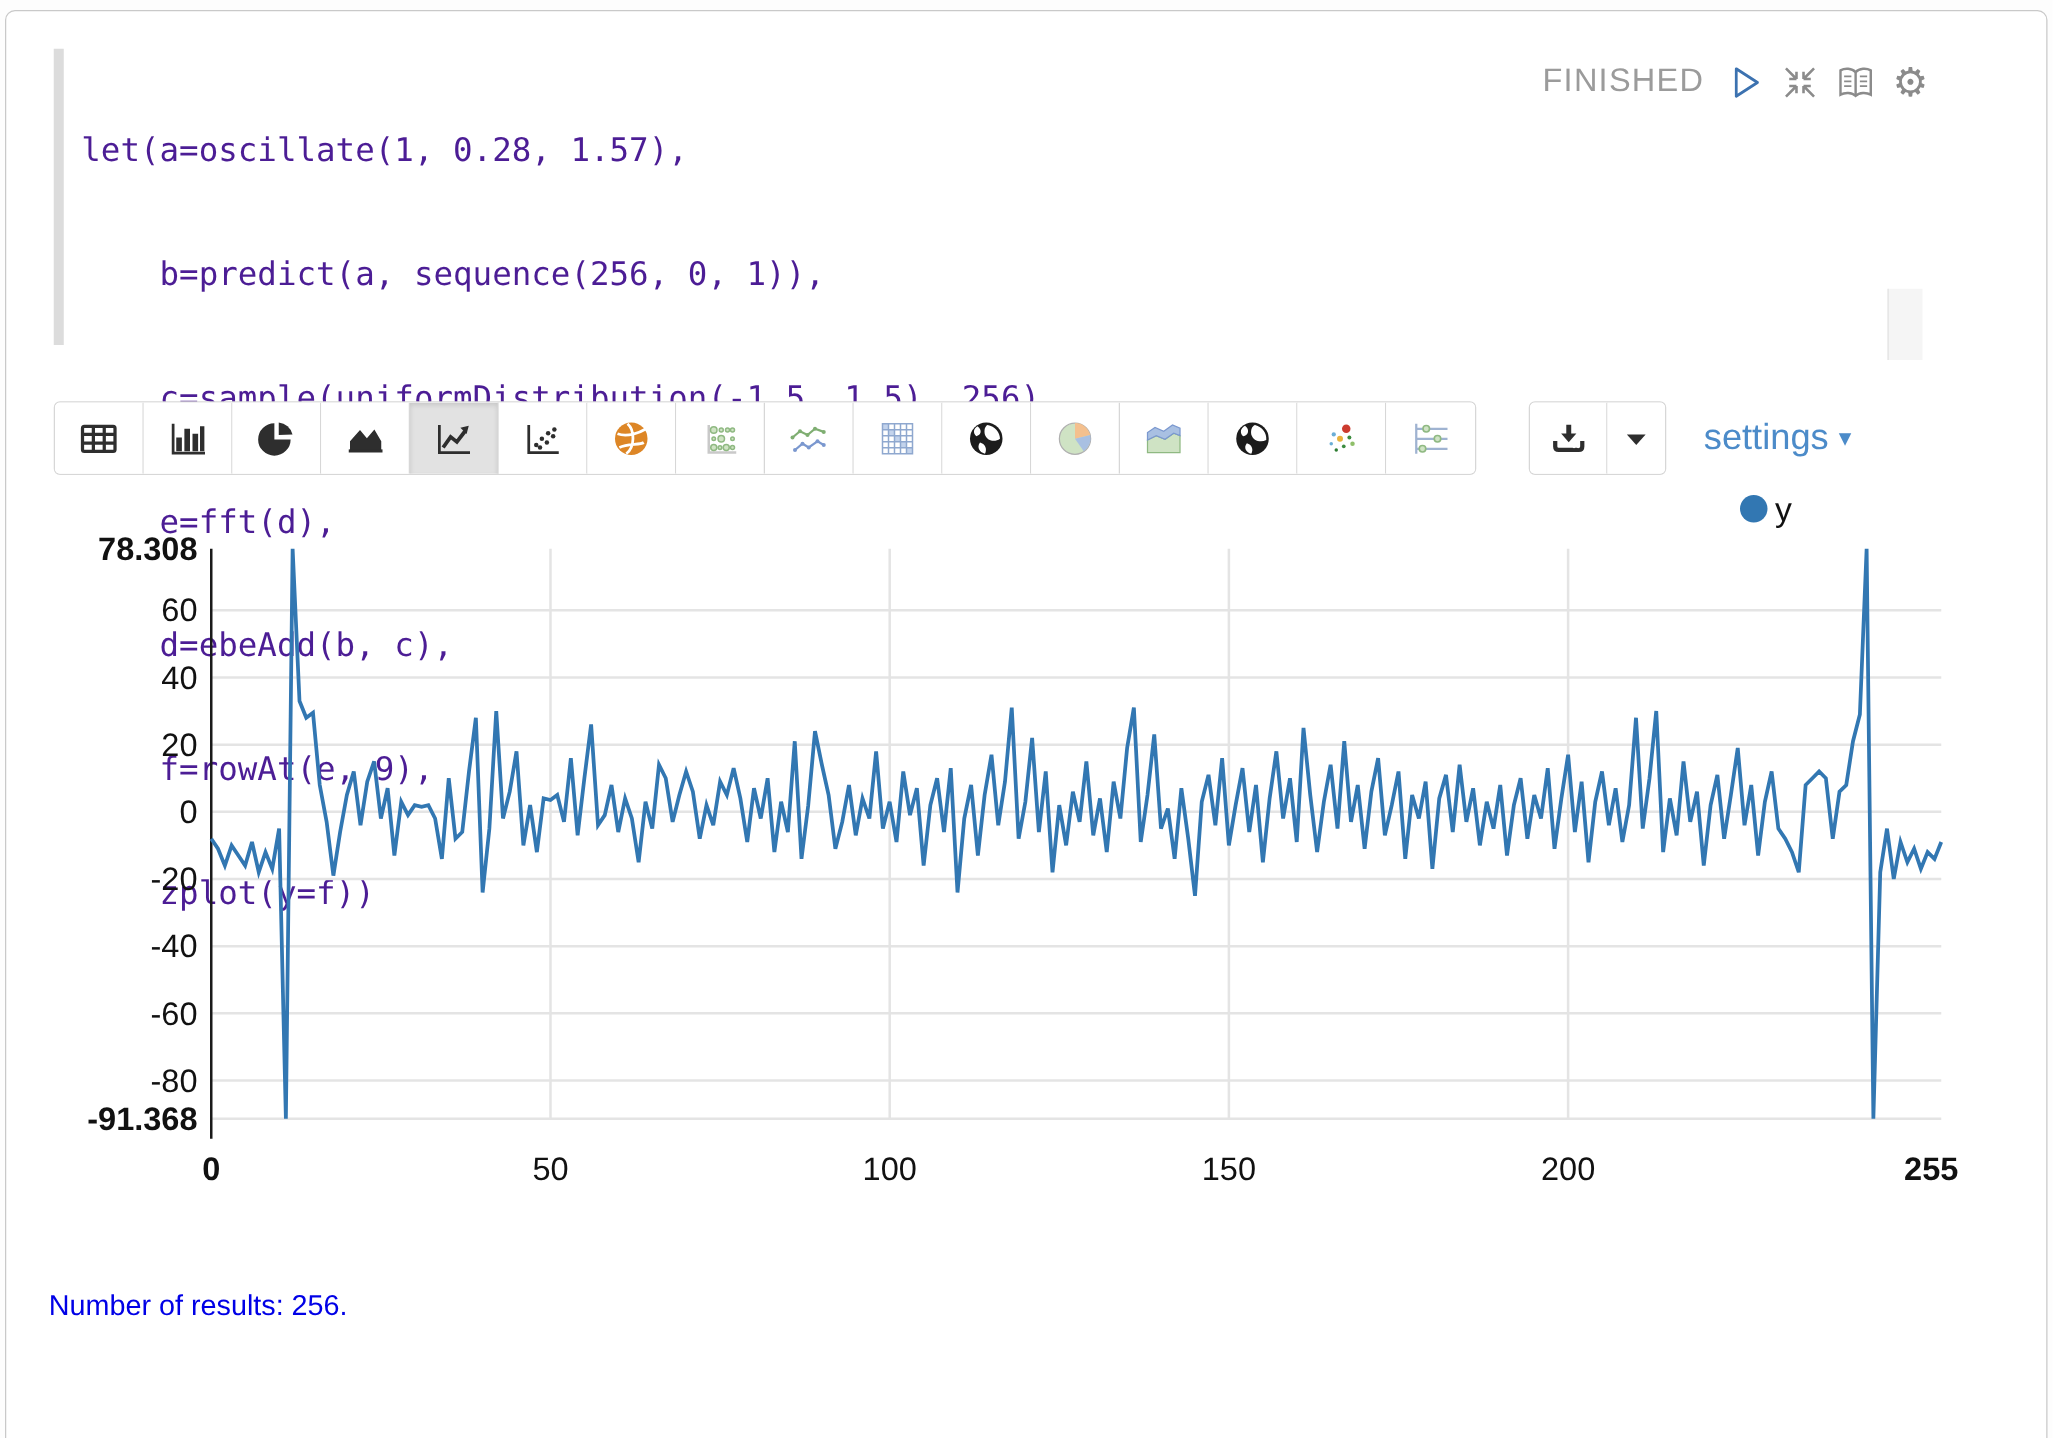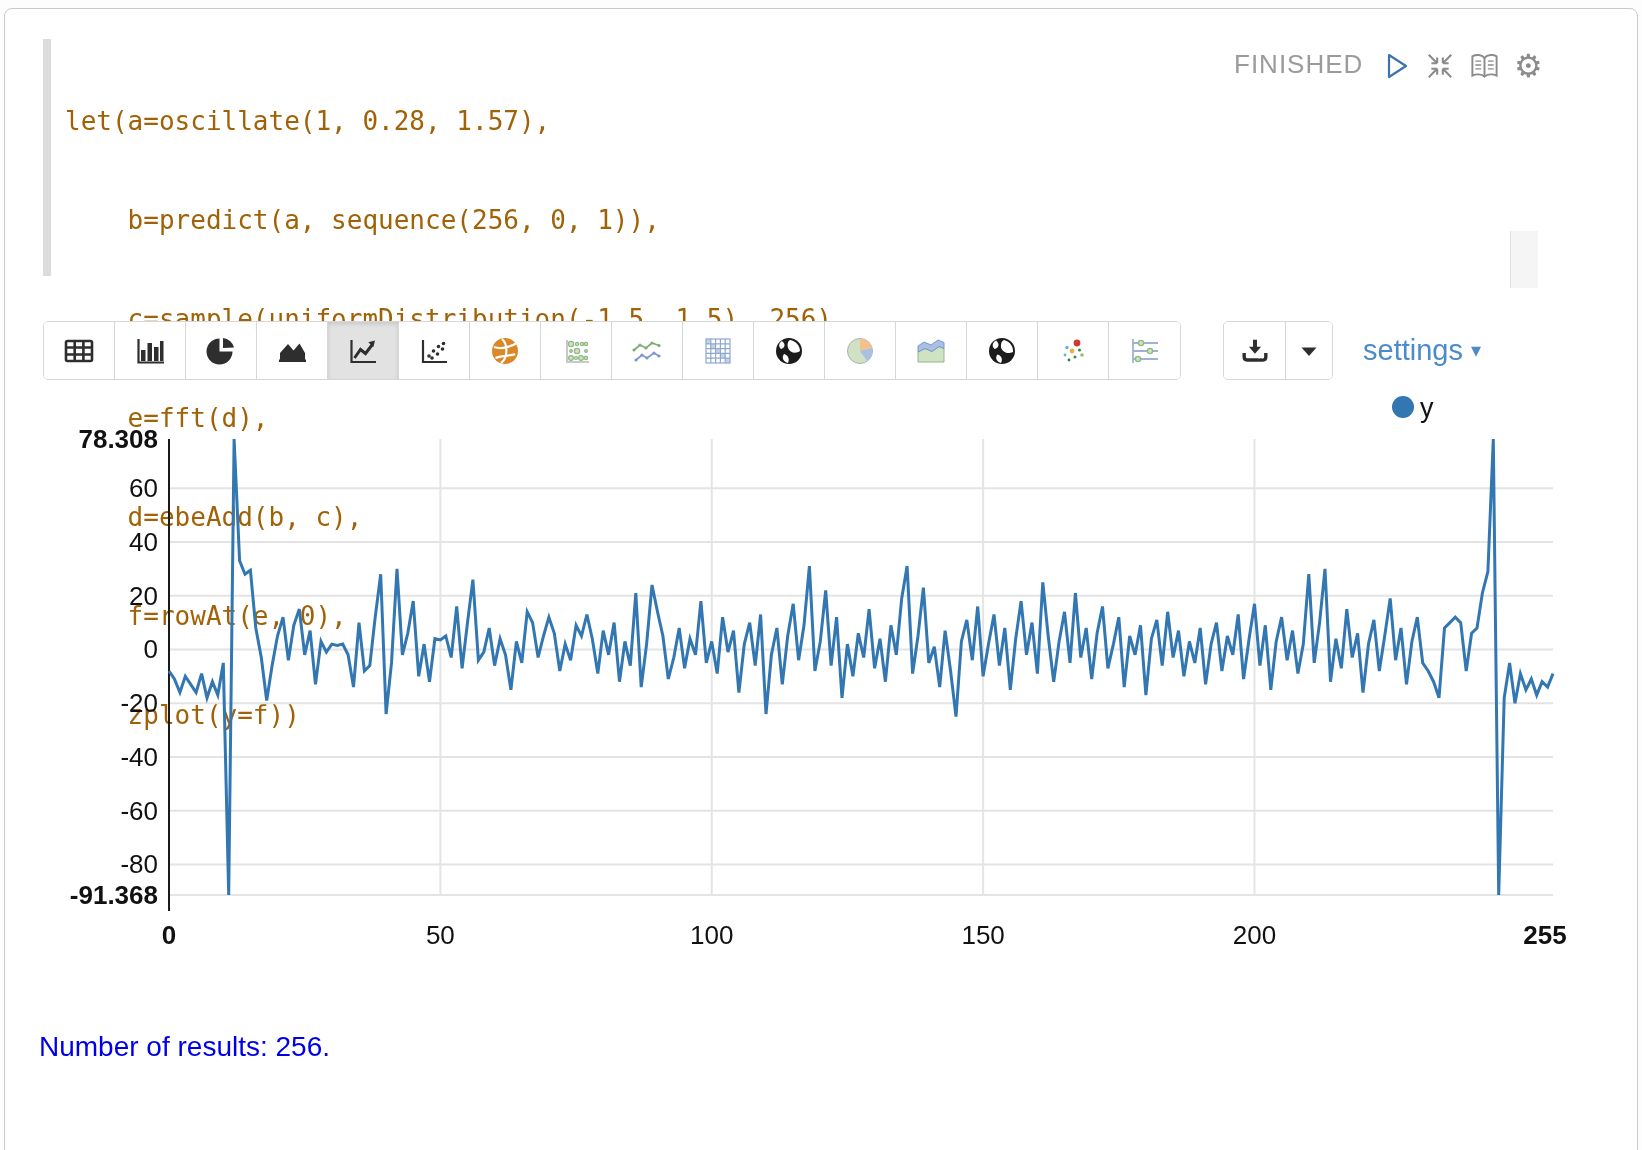--- a/index.html
+++ b/index.html
@@ -2,21 +2,21 @@
 <html><head>
 <meta charset="utf-8">
 <style>
   html,body{margin:0;padding:0;width:1642px;height:1150px;overflow:hidden;background:#fdfdfd;
             font-family:"Liberation Sans",sans-serif;}
   .card{position:absolute;left:4px;top:8px;width:1632px;height:1160px;background:#fff;
         border:1px solid #c9c9c9;border-radius:8px;}
   
   .gutter{position:absolute;left:38px;top:30px;width:8px;height:237px;background:#dcdcdc;}
   .code{position:absolute;left:60px;top:30px;white-space:pre;margin:0;
-        font-family:"DejaVu Sans Mono",monospace;font-size:26px;line-height:33px;color:#a16207;}
+        font-family:"DejaVu Sans Mono",monospace;font-size:26px;line-height:33px;color:#4c1d95;}
   .status-row{position:absolute;top:40px;left:1229px;display:flex;gap:10px;}
   .status-label{font-size:26px;color:#9b9b9b;letter-spacing:1px;margin-right:6px;}
   .pctl{width:34px;height:34px;display:flex;align-items:center;justify-content:center;cursor:pointer;}
   .gear-glyph{font-size:32px;color:#8b8b8b;line-height:34px;}
   .editor-scrollbar{position:absolute;left:1505px;top:222px;width:27px;height:57px;background:#f5f5f5;
         border-left:1px solid #e2e2e2;}
   
   .toolbar{position:absolute;left:0;top:284px;width:1632px;height:58px;margin-top:28px;}
   .btn-group{position:absolute;display:flex;border:1px solid #d7d7d7;border-radius:5px;background:#fff;overflow:hidden;}
   .chart-group{left:38px;}
@@ -31,35 +31,35 @@
           color:#4c8bc9;font-size:29px;cursor:pointer;gap:8px;}
   .settings-caret{font-size:20px;color:#4c8bc9;}
   
   .chart-wrap{position:absolute;left:0;top:378px;width:1634px;height:597px;}
   .grid{stroke:#e4e4e4;stroke-width:2;}
   .axis{stroke:#1a1a1a;stroke-width:2;}
   .ylab,.xlab{font-family:"Liberation Sans",sans-serif;font-size:26px;fill:#111;}
   .bold{font-weight:bold;}
   .legend-label{font-family:"Liberation Sans",sans-serif;font-size:27px;fill:#111;}
   
-  .results-text{position:absolute;left:34px;top:1022px;font-size:28px;color:#0000e6;}
+  .results-text{position:absolute;left:34px;top:1022px;font-size:23px;color:#0000e6;}
 </style>
 </head>
 <body>
 
 <div class="card">
 
   <div class="gutter"></div>
   <div class="code">
     <div>let(a=oscillate(1, 0.28, 1.57),</div>
     <div>    b=predict(a, sequence(256, 0, 1)),</div>
     <div>    c=sample(uniformDistribution(-1.5, 1.5), 256),</div>
     <div>    e=fft(d),</div>
     <div>    d=ebeAdd(b, c),</div>
-    <div>    f=rowAt(e, 0),</div>
+    <div>    f=rowAt(e, 9),</div>
     <div>    zplot(y=f))</div>
   </div>
   <div class="editor-scrollbar"></div>
 
   <div class="status-row">
     <span class="status-label">FINISHED</span>
     <span class="pctl">
       <svg width="32" height="32" viewBox="0 0 32 32">
         <path d="M9 5 L26 16 L9 27 Z" fill="none" stroke="#3c72b0" stroke-width="2.2" stroke-linejoin="round"></path>
       </svg>

